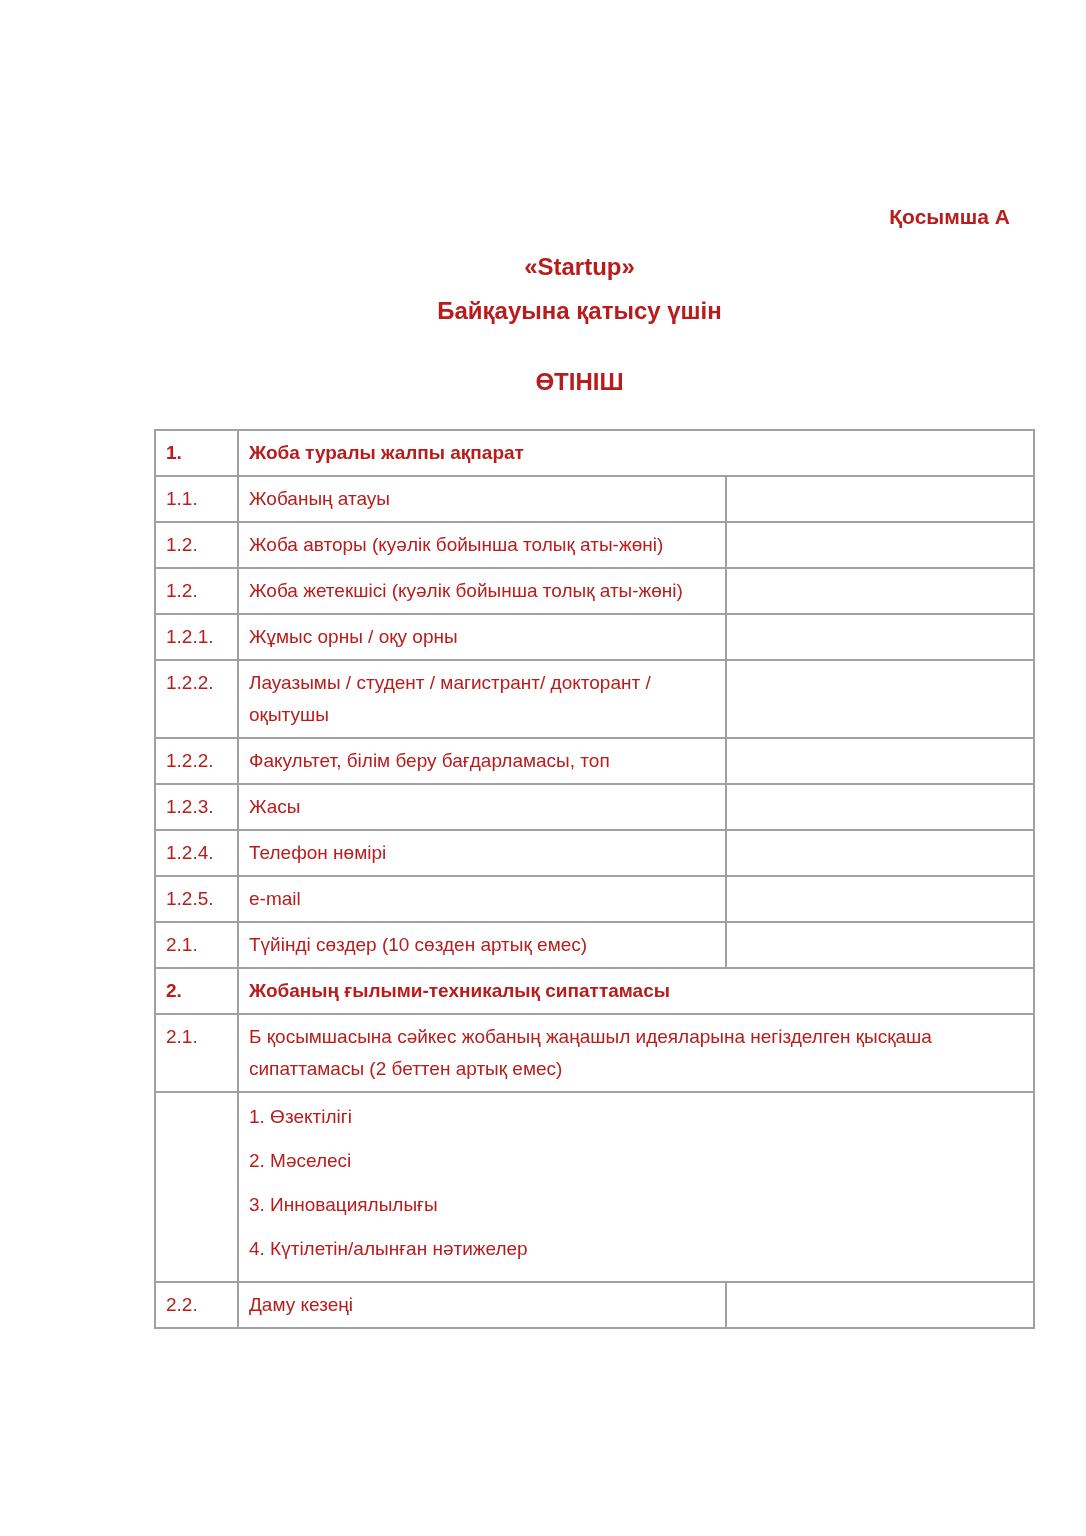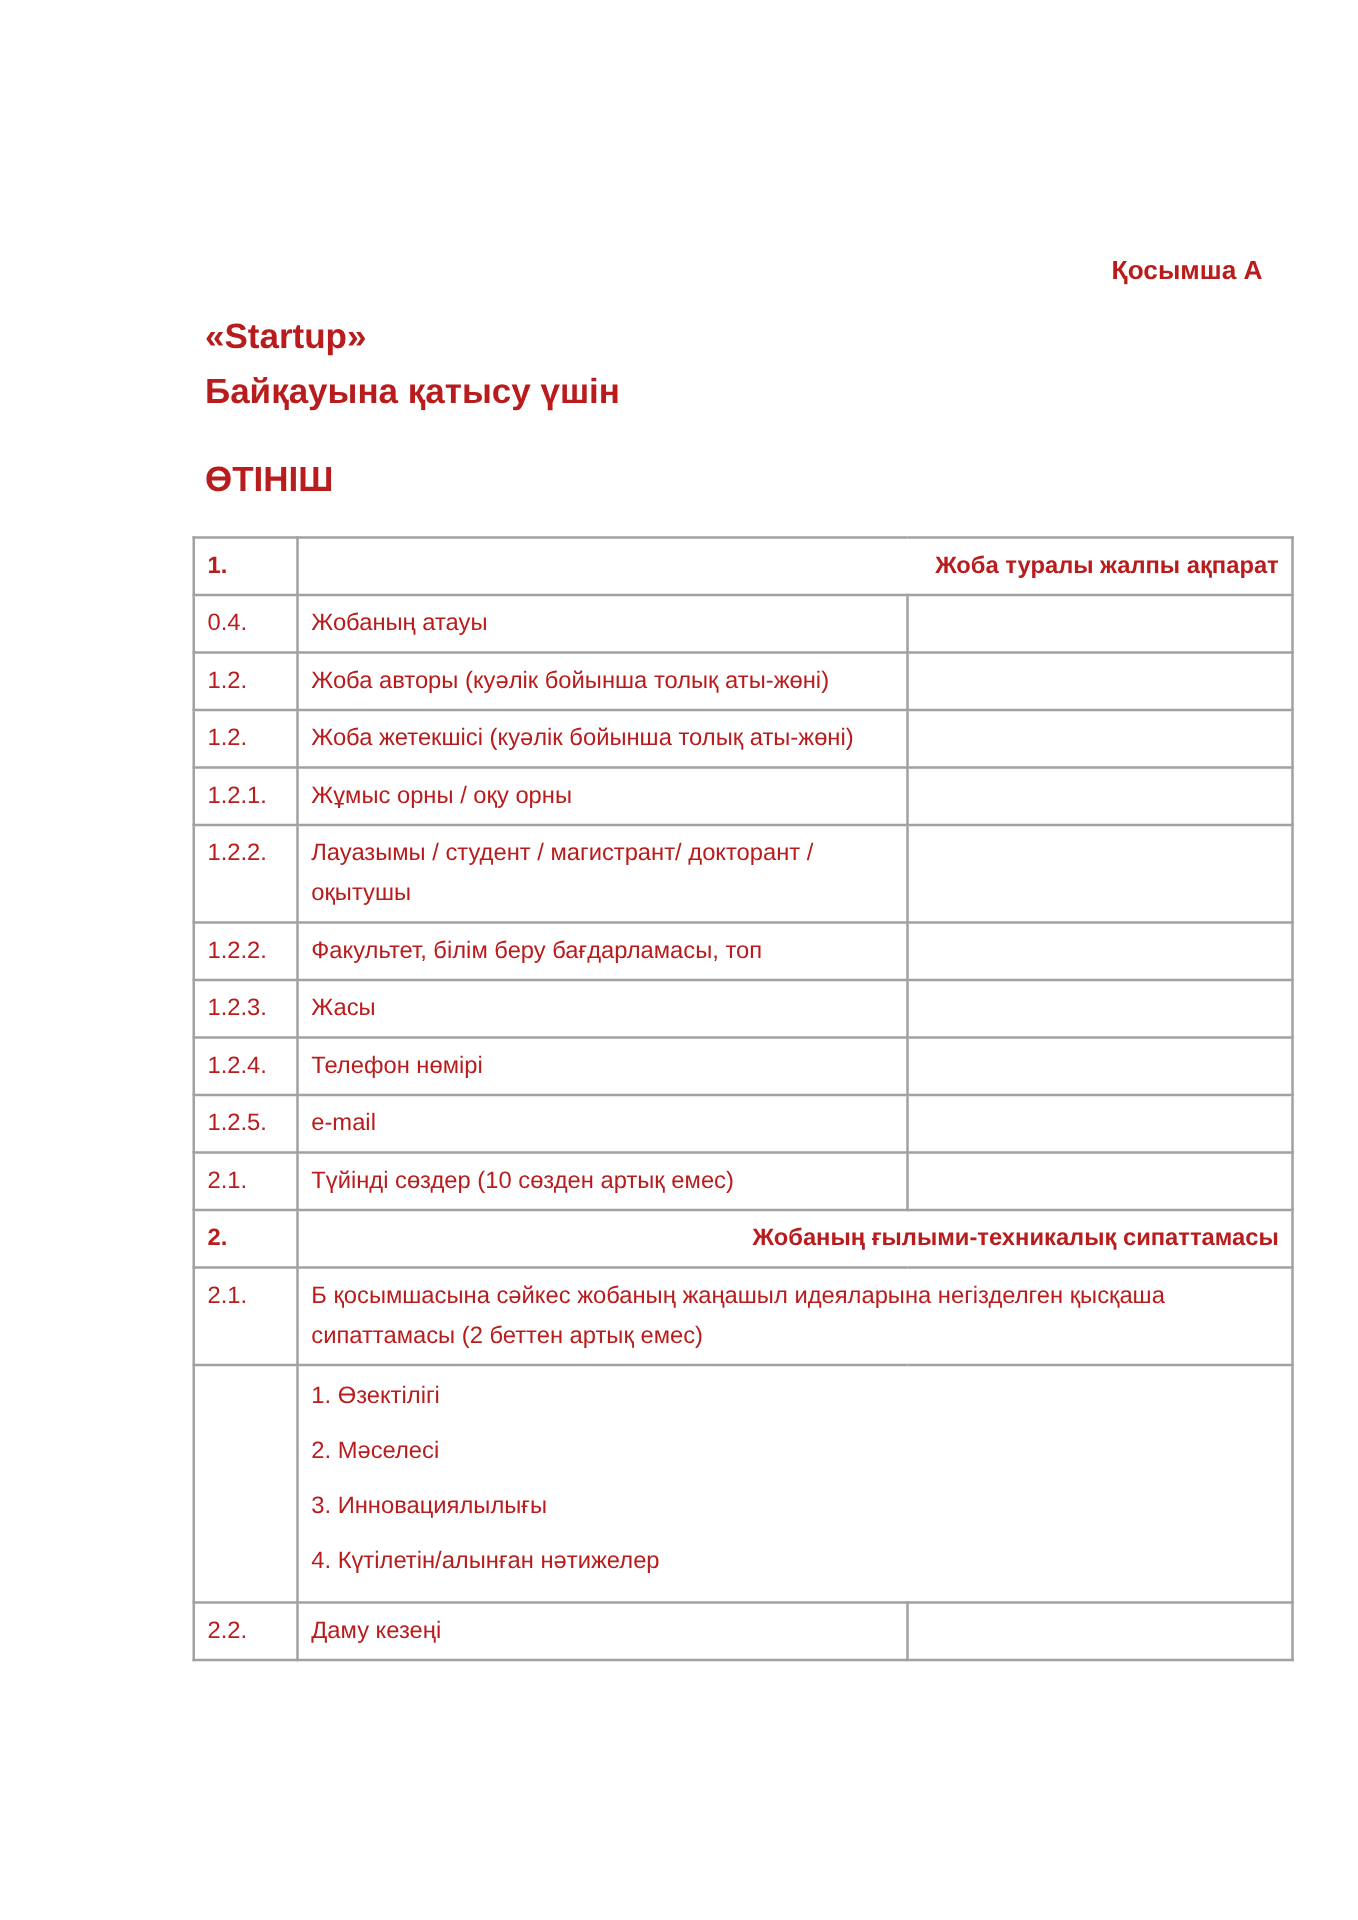--- a/index.html
+++ b/index.html
@@ -19,24 +19,24 @@
   .appendix {
     position: absolute;
     top: 205px;
     right: 76px;
     font-size: 21px;
     font-weight: bold;
     white-space: nowrap;
   }
   .title {
     position: absolute;
-    left: 164px;
+    left: 153px;
     width: 853px;
-    text-align: left;
-    font-size: 28px;
+    text-align: center;
+    font-size: 24px;
     font-weight: bold;
     white-space: nowrap;
   }
   .t1 { top: 253px; }
   .t2 { top: 297px; }
   .t3 { top: 341px; margin-top: 27px; }
 
   table.form {
     position: absolute;
     left: 154px;
@@ -57,21 +57,21 @@
     line-height: 32px;
     height: 34px;
     overflow: hidden;
     word-wrap: break-word;
   }
   tr.tall td   { height: 66px; }
   tr.bullets td{ height: 162px; }
 
   td.num { padding-left: 9px; }
   tr.section td { font-weight: bold; }
-  td.stitle { text-align: right; font-weight: bold; }
+  td.stitle { text-align: left; font-weight: bold; }
 
   tr.bullets p {
     margin: 2px 0 12px 0;
     font-weight: normal;
     line-height: 32px;
   }
 </style>
 </head>
 <body>
 
@@ -90,21 +90,21 @@
         <col class="c3">
       </colgroup>
     <tbody>
 
       <tr class="section">
         <td class="num">1.</td>
         <td class="stitle" colspan="2">Жоба туралы жалпы ақпарат</td>
       </tr>
 
       <tr>
-        <td class="num">0.4.</td>
+        <td class="num">1.1.</td>
         <td class="label">Жобаның атауы</td>
         <td class="value"></td>
       </tr>
 
       <tr>
         <td class="num">1.2.</td>
         <td class="label">Жоба авторы (куәлік бойынша толық аты-жөні)</td>
         <td class="value"></td>
       </tr>
 

